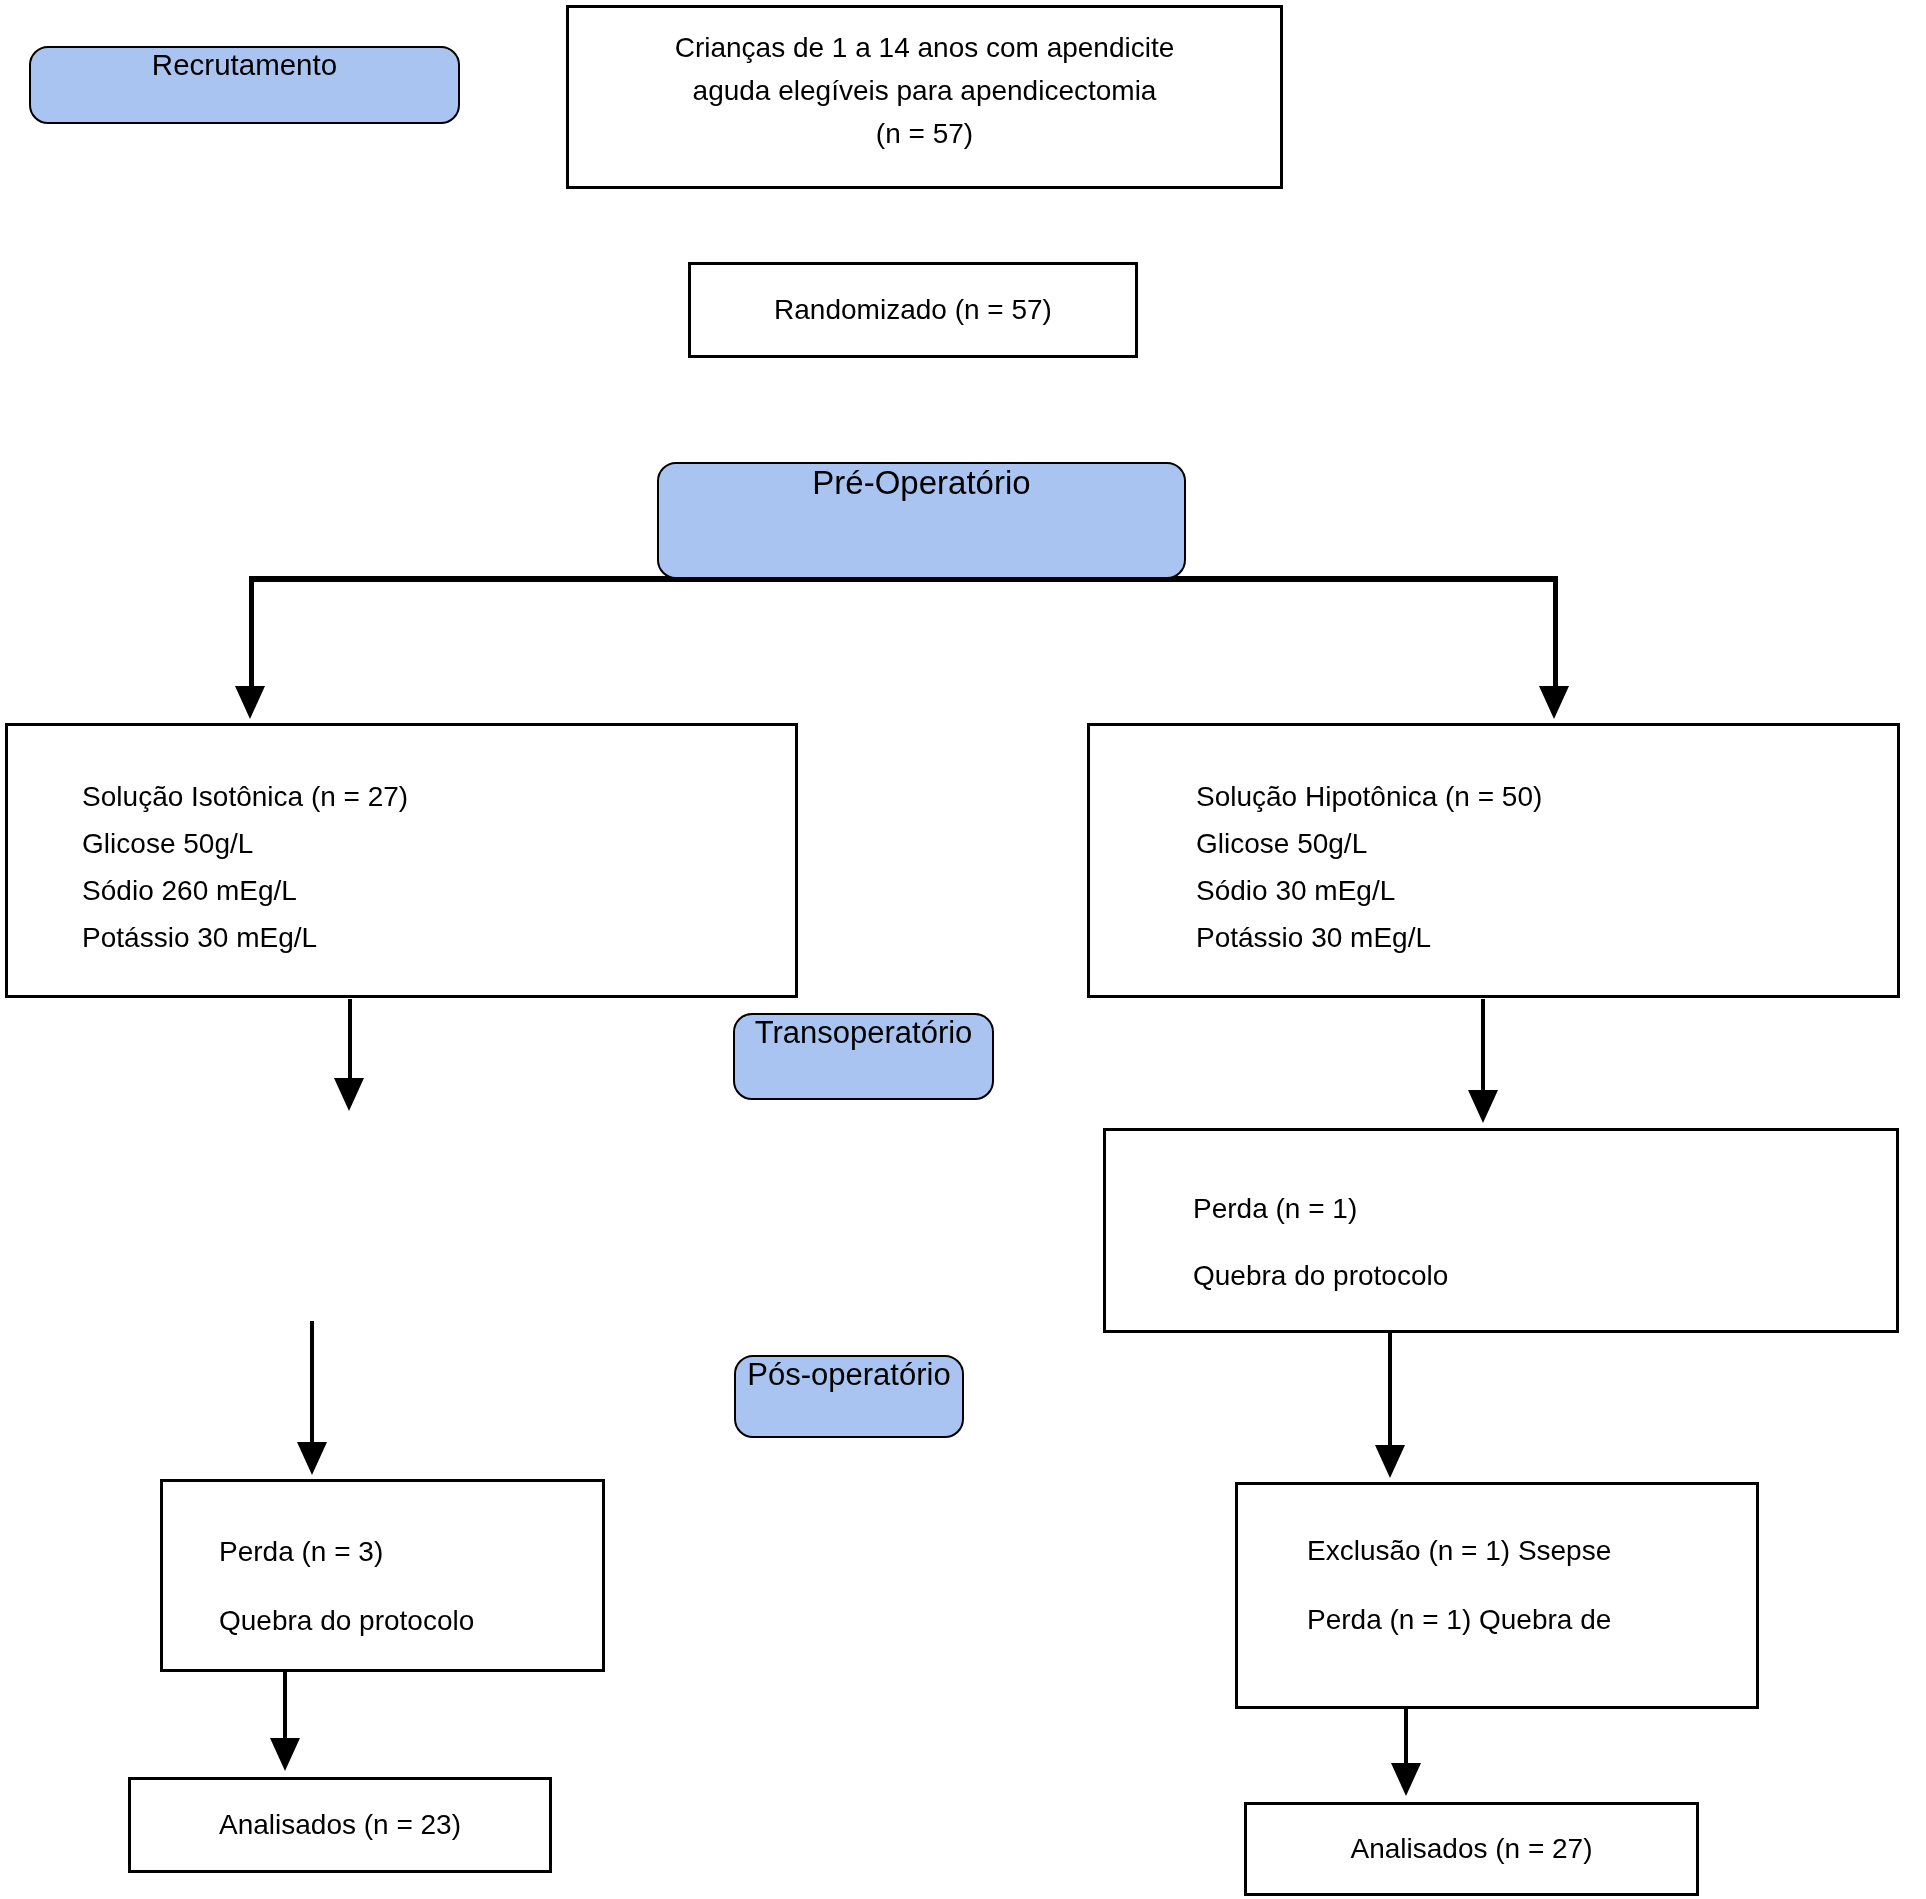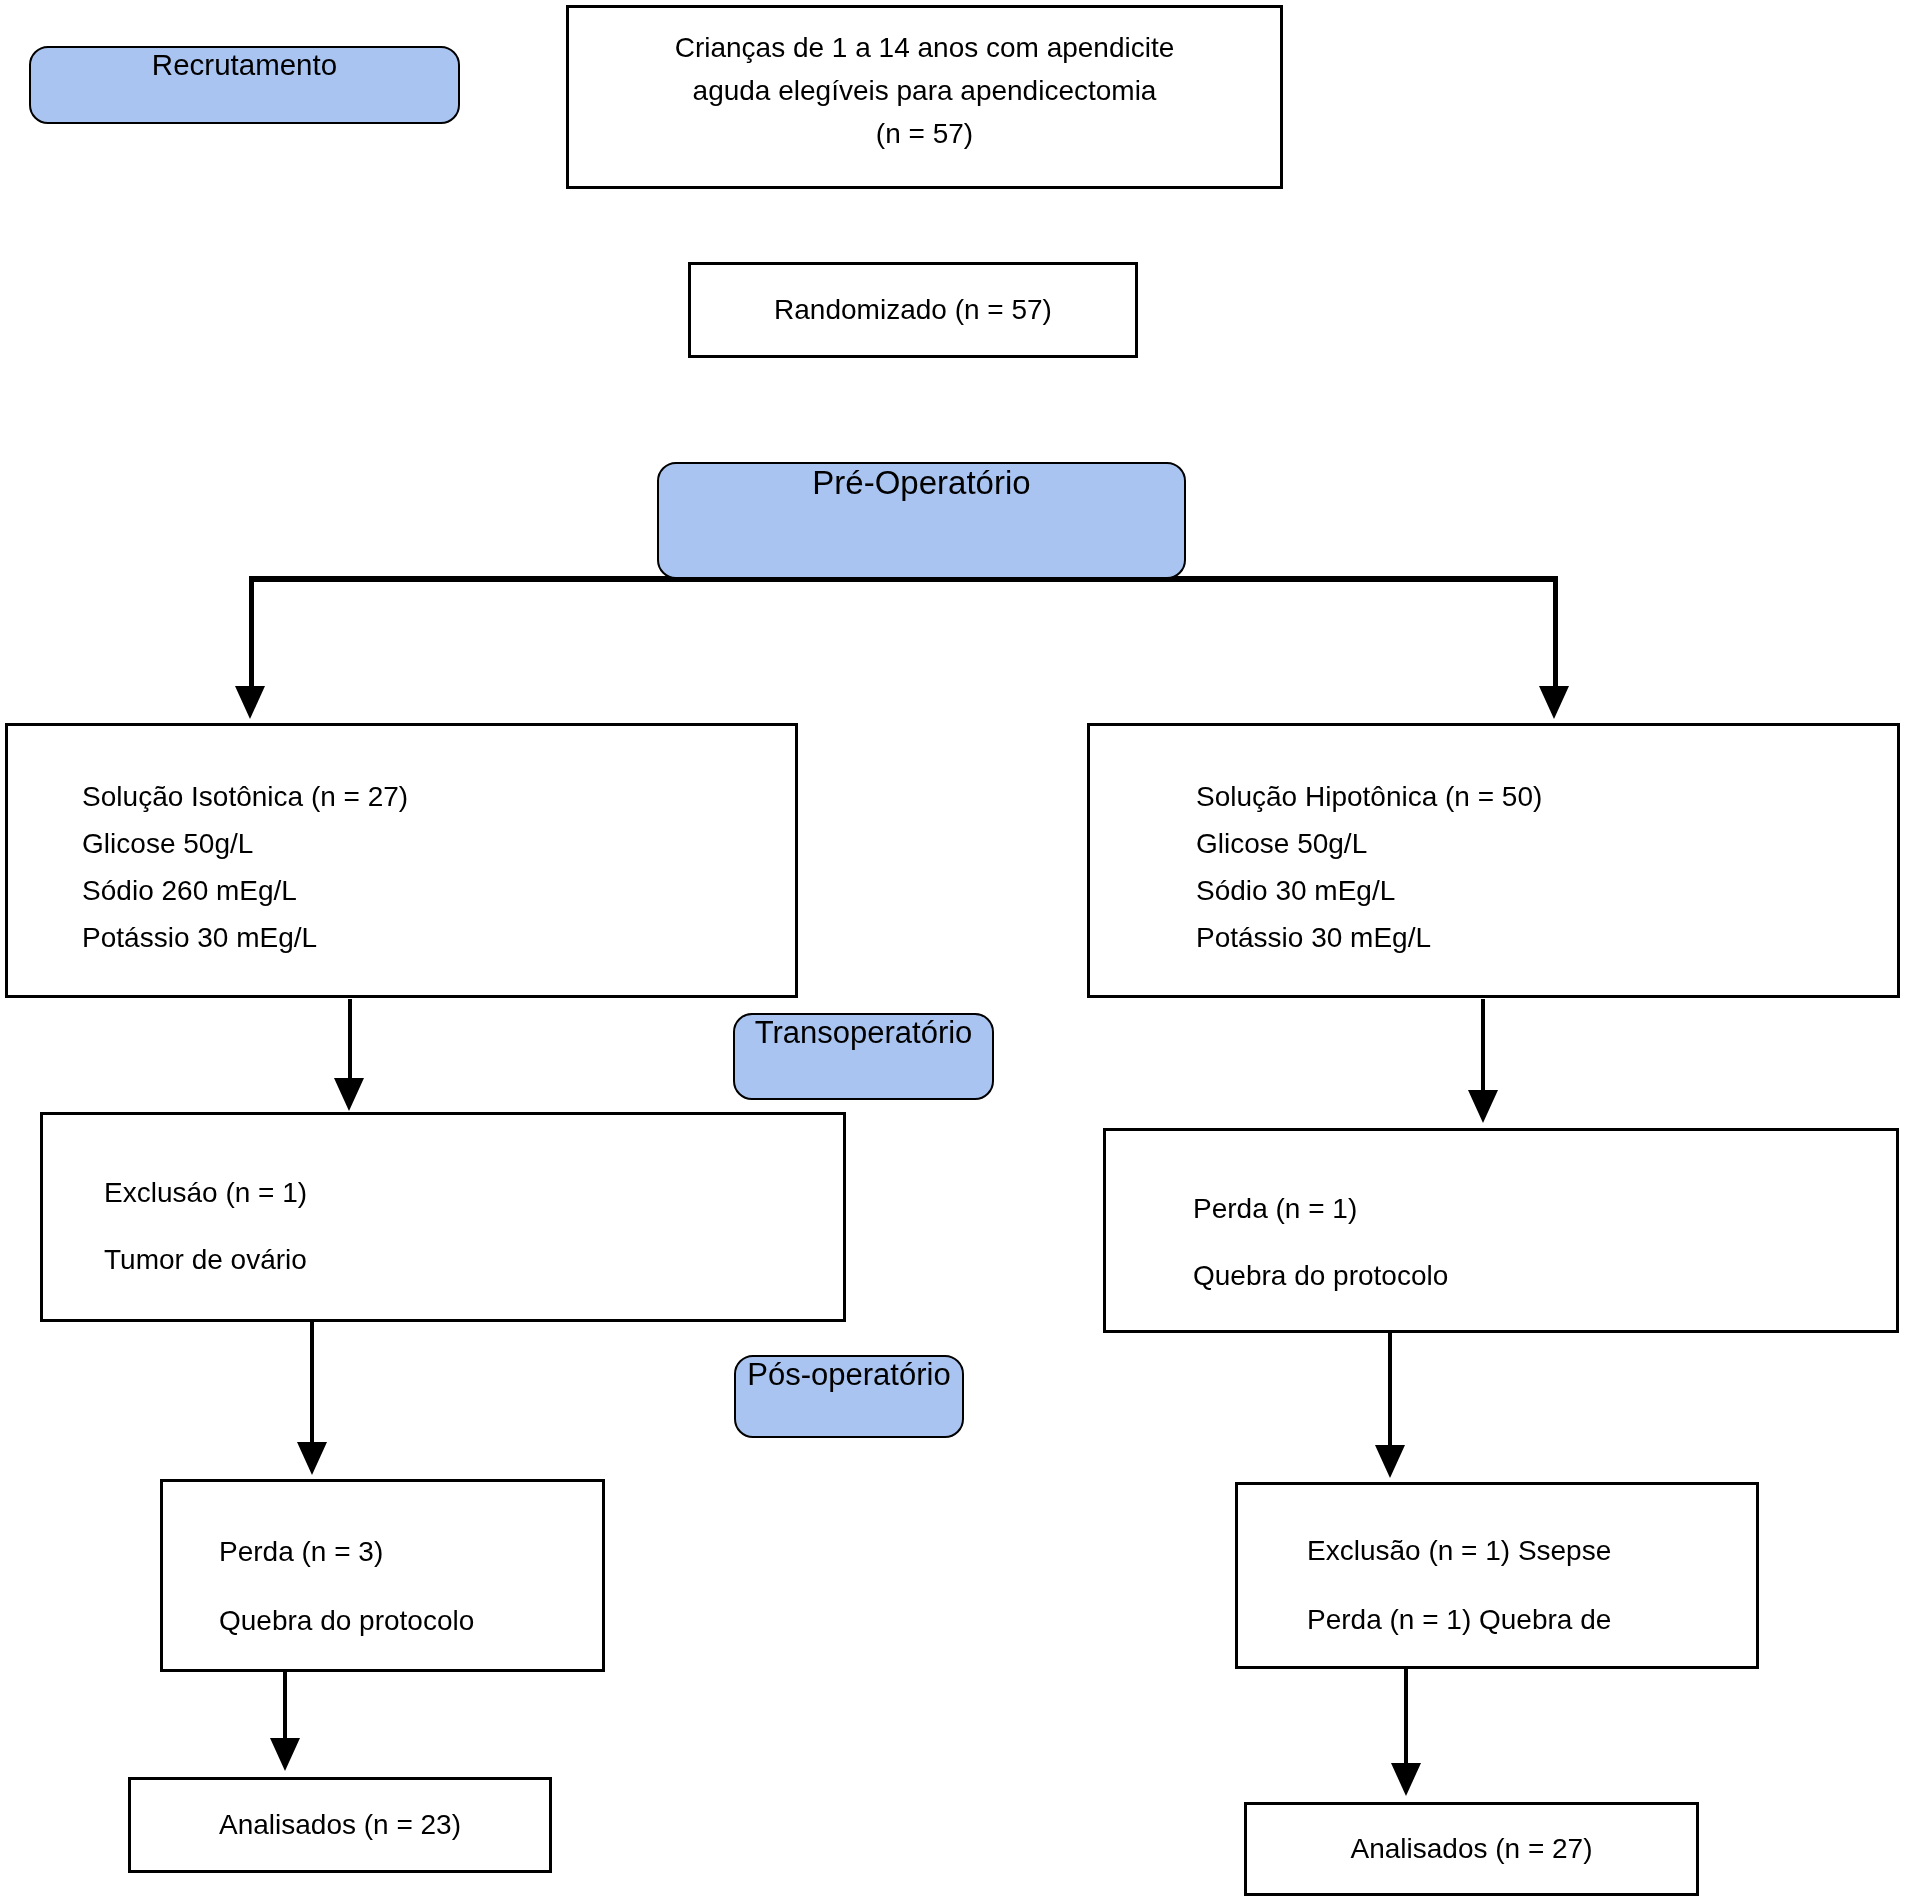--- a/index.html
+++ b/index.html
@@ -111,42 +111,38 @@
     <div class="line">Sódio 30 mEg/L</div>
     <div class="line">Potássio 30 mEg/L</div>
   </div>
 
   <div class="cline" style="left:348px; top:999px; width:3.8px; height:80px;"></div>
   <div class="ah" style="left:334px; top:1078px;"></div>
 
   <div class="cline" style="left:1481px; top:999px; width:3.8px; height:93px;"></div>
   <div class="ah" style="left:1468px; top:1090px;"></div>
 
-  <div class="box" style="left:40px; top:1112px; width:806px; height:210px; padding:44px 0 0 61px; line-height:67px;">
-    <div class="line">Exclusáo (n = 1)</div>
-    <div class="line">Tumor de ovário</div>
-  </div>
 
   <div class="box" style="left:1103px; top:1128px; width:796px; height:205px; padding:44px 0 0 87px; line-height:67px;">
     <div class="line">Perda (n = 1)</div>
     <div class="line">Quebra do protocolo</div>
   </div>
 
   <div class="cline" style="left:310px; top:1321px; width:3.8px; height:122px;"></div>
   <div class="ah" style="left:297px; top:1442px;"></div>
 
   <div class="cline" style="left:1388px; top:1332px; width:3.8px; height:114px;"></div>
   <div class="ah" style="left:1375px; top:1445px;"></div>
 
   <div class="box" style="left:160px; top:1479px; width:445px; height:193px; padding:35px 0 0 56px; line-height:69px;">
     <div class="line">Perda (n = 3)</div>
     <div class="line">Quebra do protocolo</div>
   </div>
 
-  <div class="box" style="left:1235px; top:1482px; width:524px; height:187px; padding:31px 0 0 69px; line-height:69px;">
+  <div class="box" style="left:1235px; top:1482px; width:524px; height:227px; padding:31px 0 0 69px; line-height:69px;">
     <div class="line">Exclusão (n = 1) Ssepse</div>
     <div class="line">Perda (n = 1) Quebra de</div>
   </div>
 
   <div class="cline" style="left:283px; top:1672px; width:3.8px; height:67px;"></div>
   <div class="ah" style="left:270px; top:1738px;"></div>
 
   <div class="cline" style="left:1404px; top:1669px; width:3.8px; height:95px;"></div>
   <div class="ah" style="left:1391px; top:1763px;"></div>
 

